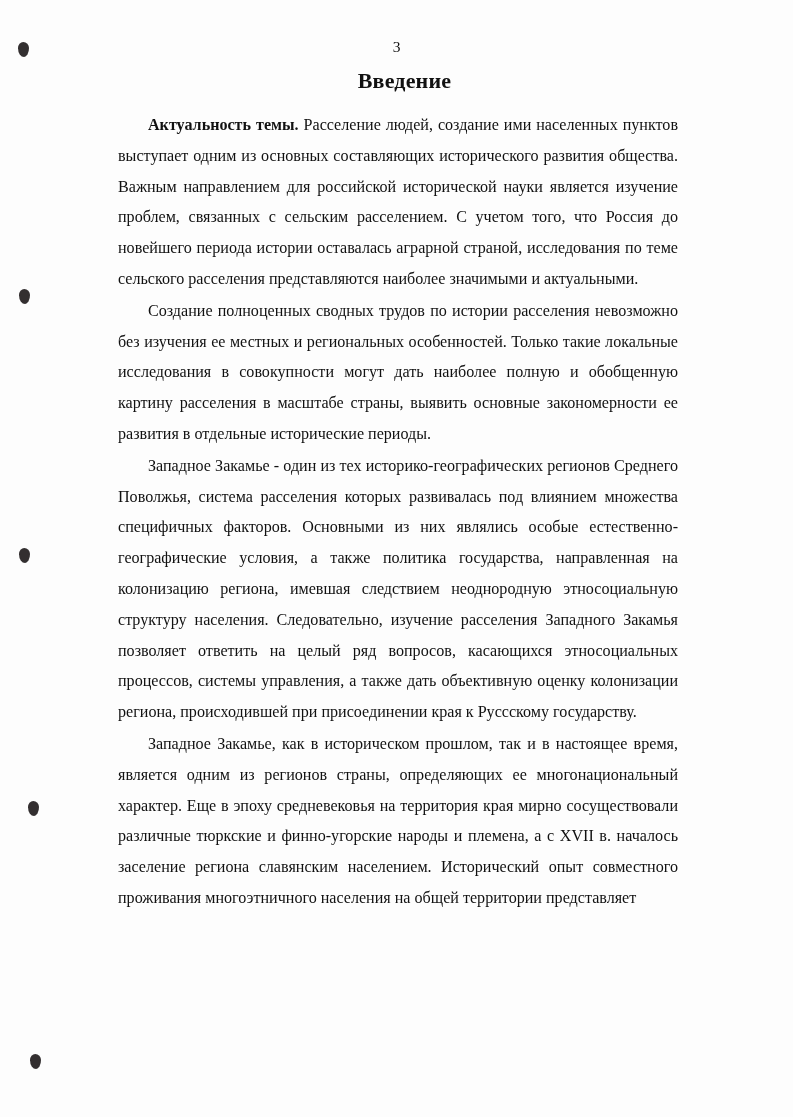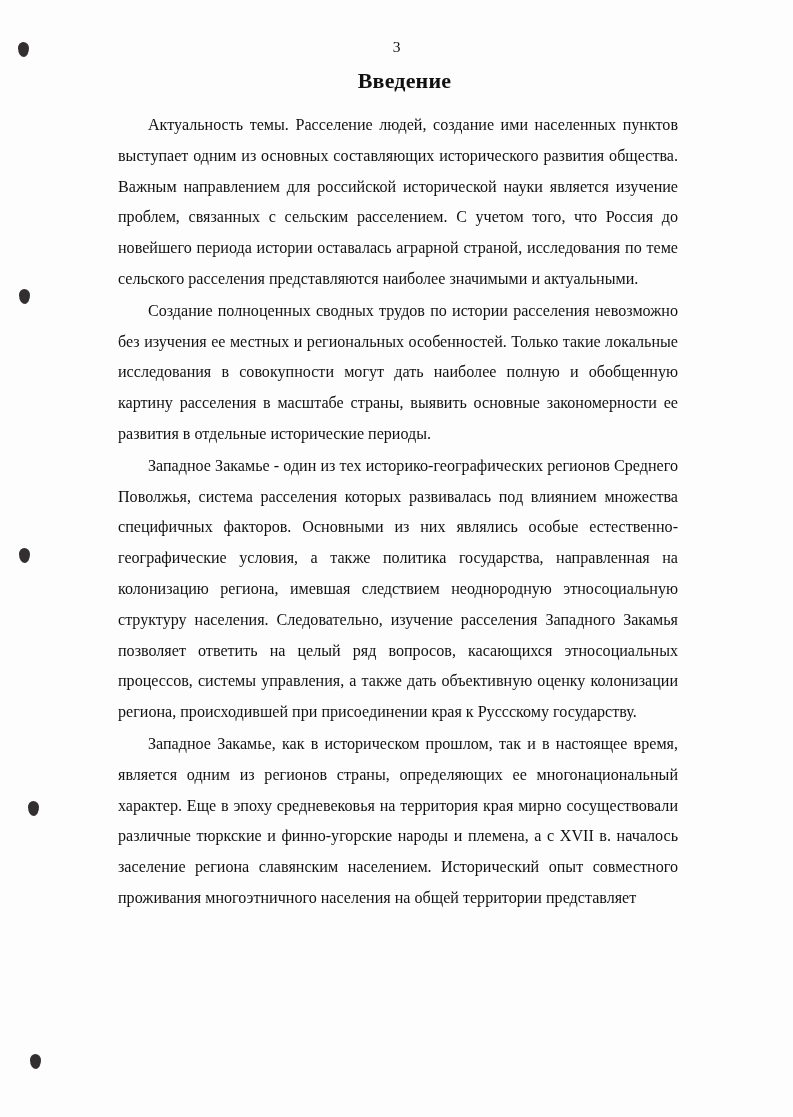--- a/index.html
+++ b/index.html
@@ -72,21 +72,21 @@
     margin: 0 0 1px 0;
     text-align: justify;
     text-justify: inter-word;
     font-size: 16.1px;
     line-height: 30.8px;
     text-indent: 30px;
     hyphens: manual;
   }
 
   .para .lead {
-    font-weight: normal;
+    font-weight: bold;
   }
 </style>
 </head>
 <body>
 
 <div class="page">
 
   <div class="binding-marks">
       <div class="binding-mark" style="top: 42px; left: 18px; background: rgb(35, 31, 32);"></div>
       <div class="binding-mark" style="top: 289px; left: 19px; background: rgb(35, 31, 32);"></div>

